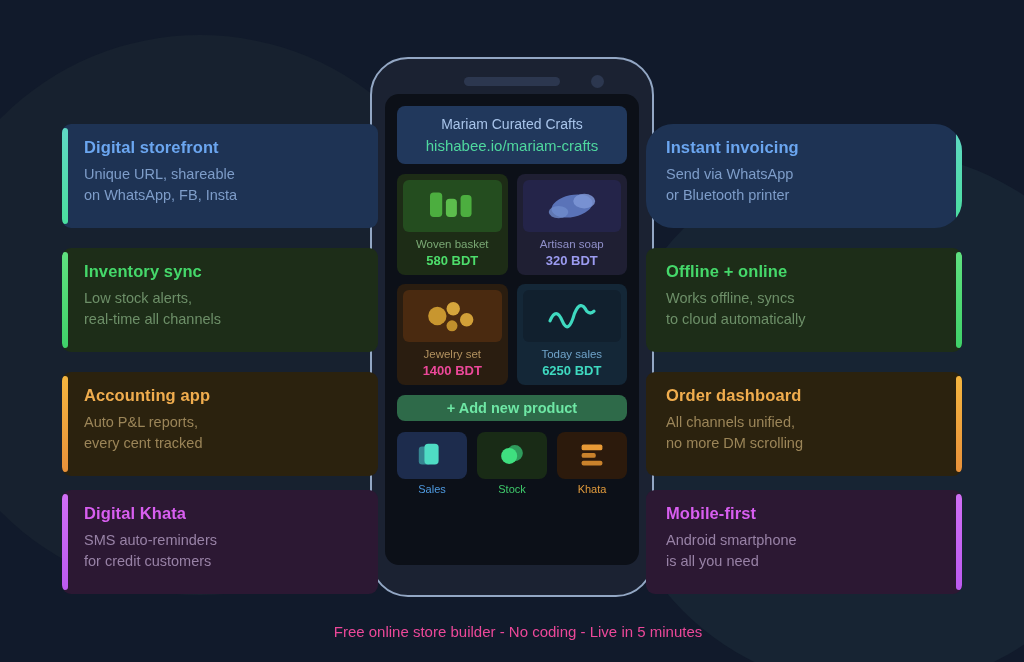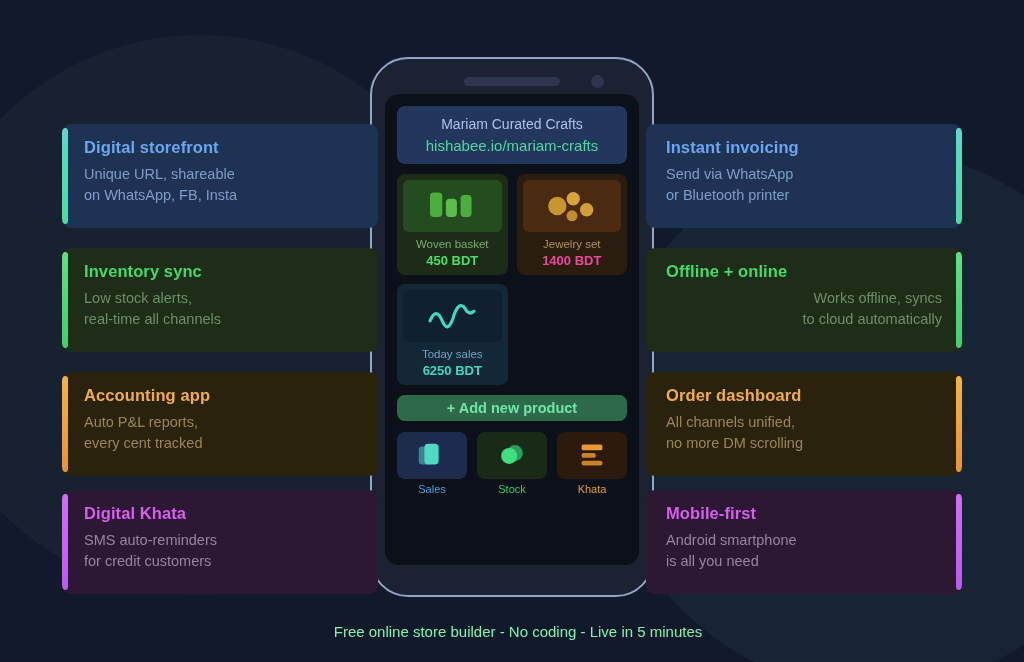--- a/index.html
+++ b/index.html
@@ -109,21 +109,21 @@
   .nav-tile {
     height: 47px; border-radius: 8px;
     display: flex; align-items: center; justify-content: center;
     margin-bottom: 4px;
   }
   .nav-label { font-size: 11px; }
 
   
   #footer {
     position: absolute; left: 12px; right: 0; bottom: 22px;
-    text-align: center; font-size: 15px; color: #86efac;
+    text-align: center; font-size: 15px; color: #ec4899;
   }
 </style>
 </head>
 <body>
 
 <div id="stage">
 
   <div class="bg-blob" id="blob-left"></div>
   <div class="bg-blob" id="blob-right"></div>
 
@@ -144,21 +144,32 @@
       <div id="product-grid">
           <div class="product" style="background: rgb(29, 44, 22);">
             <div class="thumb" style="background: rgb(36, 77, 31);">
               <svg viewBox="0 0 60 36" width="92" height="44">
                 <rect x="12" y="7" width="10" height="20" rx="3" fill="#4cae3f"></rect>
                 <rect x="25" y="12" width="9" height="15" rx="3" fill="#5cbd4c"></rect>
                 <rect x="37" y="9" width="9" height="18" rx="3" fill="#4cae3f"></rect>
               </svg>
             </div>
             <div class="p-name" style="color: rgb(122, 168, 116);">Woven basket</div>
-            <div class="p-price" style="color: rgb(77, 221, 107);">450 BDT</div>
+            <div class="p-price" style="color: rgb(77, 221, 107);">580 BDT</div>
+          </div>
+          <div class="product" style="background: rgb(31, 31, 51);">
+            <div class="thumb" style="background: rgb(36, 36, 73);">
+              <svg viewBox="0 0 60 36" width="92" height="44">
+                <ellipse cx="30" cy="18" rx="17" ry="9" fill="#5a73b8" transform="rotate(-12 30 18)"></ellipse>
+                <ellipse cx="40" cy="14" rx="9" ry="6" fill="#7e97d6" opacity=".85"></ellipse>
+                <ellipse cx="19" cy="23" rx="8" ry="5" fill="#6f8ccc" opacity=".8"></ellipse>
+              </svg>
+            </div>
+            <div class="p-name" style="color: rgb(143, 143, 201);">Artisan soap</div>
+            <div class="p-price" style="color: rgb(155, 155, 240);">320 BDT</div>
           </div>
           <div class="product" style="background: rgb(42, 29, 16);">
             <div class="thumb" style="background: rgb(74, 42, 16);">
               <svg viewBox="0 0 60 36" width="92" height="44">
                 <circle cx="18" cy="18" r="7.5" fill="#c8962f"></circle>
                 <circle cx="31" cy="12" r="5.5" fill="#d6a63c"></circle>
                 <circle cx="30" cy="26" r="4.5" fill="#c08f2c"></circle>
                 <circle cx="42" cy="21" r="5.5" fill="#d2a038"></circle>
               </svg>
             </div>
@@ -229,30 +240,30 @@
       <div class="card-title" style="color: rgb(240, 173, 78);">Accounting app</div>
       <div class="card-desc" style="color: rgb(155, 133, 88);">Auto P&amp;L reports,
 every cent tracked</div>
     </div>
     <div class="card left" style="top: 490px; background: rgb(44, 24, 51);">
       <div class="accent" style="background: linear-gradient(rgb(208, 110, 245), rgb(187, 90, 240));"></div>
       <div class="card-title" style="color: rgb(216, 94, 240);">Digital Khata</div>
       <div class="card-desc" style="color: rgb(152, 130, 166);">SMS auto-reminders
 for credit customers</div>
     </div>
-    <div class="card right" style="top: 124px; background: rgb(30, 51, 84);">
+    <div class="card right" style="top: 124px; background: rgb(30, 51, 84); border-radius: 27px;">
       <div class="accent" style="background: linear-gradient(rgb(95, 216, 196), rgb(74, 222, 158));"></div>
       <div class="card-title" style="color: rgb(107, 166, 240);">Instant invoicing</div>
       <div class="card-desc" style="color: rgb(126, 157, 201);">Send via WhatsApp
 or Bluetooth printer</div>
     </div>
     <div class="card right" style="top: 248px; background: rgb(29, 45, 24);">
       <div class="accent" style="background: linear-gradient(rgb(95, 224, 127), rgb(63, 209, 105));"></div>
       <div class="card-title" style="color: rgb(69, 216, 106);">Offline + online</div>
-      <div class="card-desc" style="color: rgb(109, 143, 104); text-align: right;">Works offline, syncs
+      <div class="card-desc" style="color: rgb(109, 143, 104);">Works offline, syncs
 to cloud automatically</div>
     </div>
     <div class="card right" style="top: 372px; background: rgb(43, 34, 14);">
       <div class="accent" style="background: linear-gradient(rgb(244, 181, 63), rgb(232, 145, 58));"></div>
       <div class="card-title" style="color: rgb(240, 173, 78);">Order dashboard</div>
       <div class="card-desc" style="color: rgb(155, 133, 88);">All channels unified,
 no more DM scrolling</div>
     </div>
     <div class="card right" style="top: 490px; background: rgb(44, 24, 51);">
       <div class="accent" style="background: linear-gradient(rgb(208, 110, 245), rgb(187, 90, 240));"></div>

